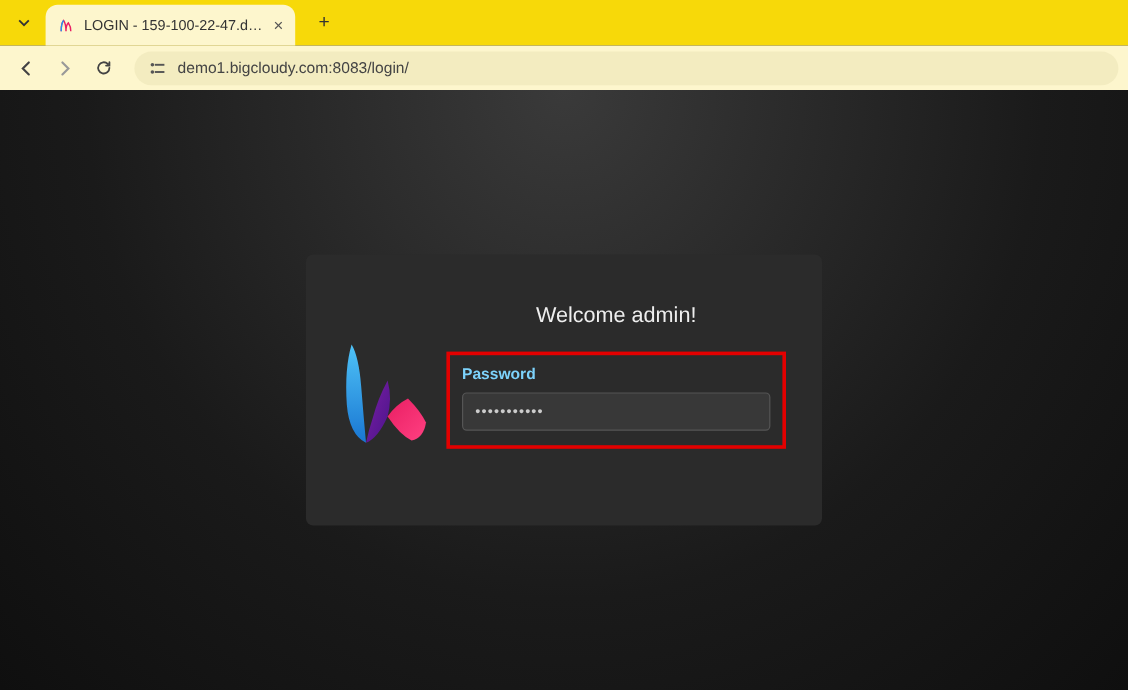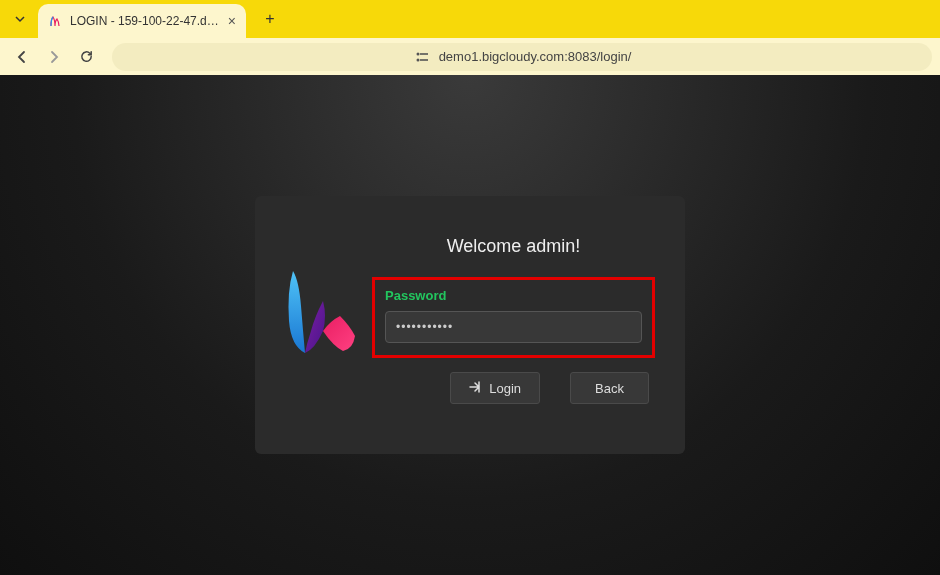--- a/index.html
+++ b/index.html
@@ -93,21 +93,20 @@
     .url-bar {
       flex: 1;
       height: 28px;
       background: #f3ecc0;
       border-radius: 14px;
       display: flex;
       align-items: center;
       padding: 0 10px;
       gap: 8px;
       margin-left: 8px;
-      justify-content: center;
     }
     .site-settings {
       width: 18px;
       height: 18px;
       display: flex;
       align-items: center;
       justify-content: center;
       font-size: 11px;
       color: #555;
     }
@@ -154,21 +153,21 @@
       margin-bottom: 20px;
     }
     
     .highlight-box {
       border: 3px solid #e30000;
       padding: 8px 10px 12px 10px;
       margin-bottom: 14px;
     }
     
     .field-label {
-      color: #22c55e;
+      color: #7dd3fc;
       font-size: 13px;
       font-weight: 600;
       margin-bottom: 8px;
       display: block;
     }
     
     .password-input {
       width: 100%;
       height: 32px;
       background: #383838;
@@ -283,29 +282,16 @@
     </div>
 
     <div class="form-col">
       <div class="welcome">Welcome admin!</div>
 
       <div class="highlight-box">
         <label class="field-label">Password</label>
         <input type="password" class="password-input" value="•••••••••••" style="">
       </div>
 
-      <div class="button-row">
-        <button class="btn">
-          <span class="login-arrow">
-            <svg width="14" height="12" viewBox="0 0 14 12">
-                <path d="M6 2 L10 6 L6 10 M1 6 L10 6 M10 1 L10 11" stroke="#ddd" stroke-width="1.5" fill="none" stroke-linecap="round"></path>
-              </svg>
-          </span>
-          <span>Login</span>
-        </button>
-        <button class="btn btn-back">
-          <span>Back</span>
-        </button>
-      </div>
     </div>
 
   </div>
 </div>
 
 </body></html>

